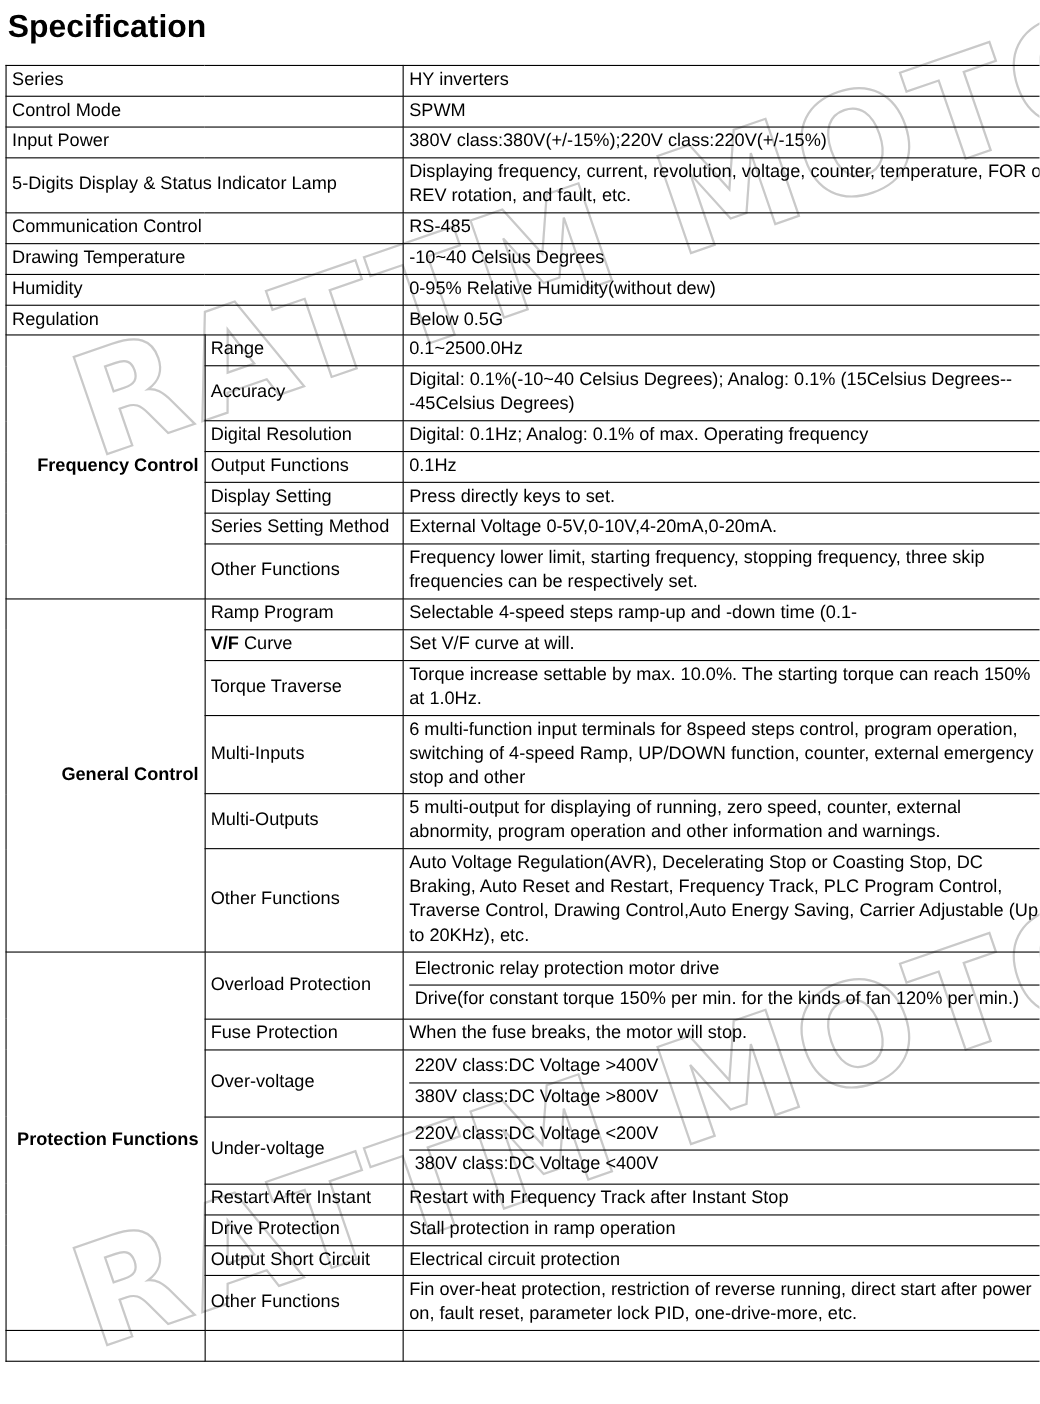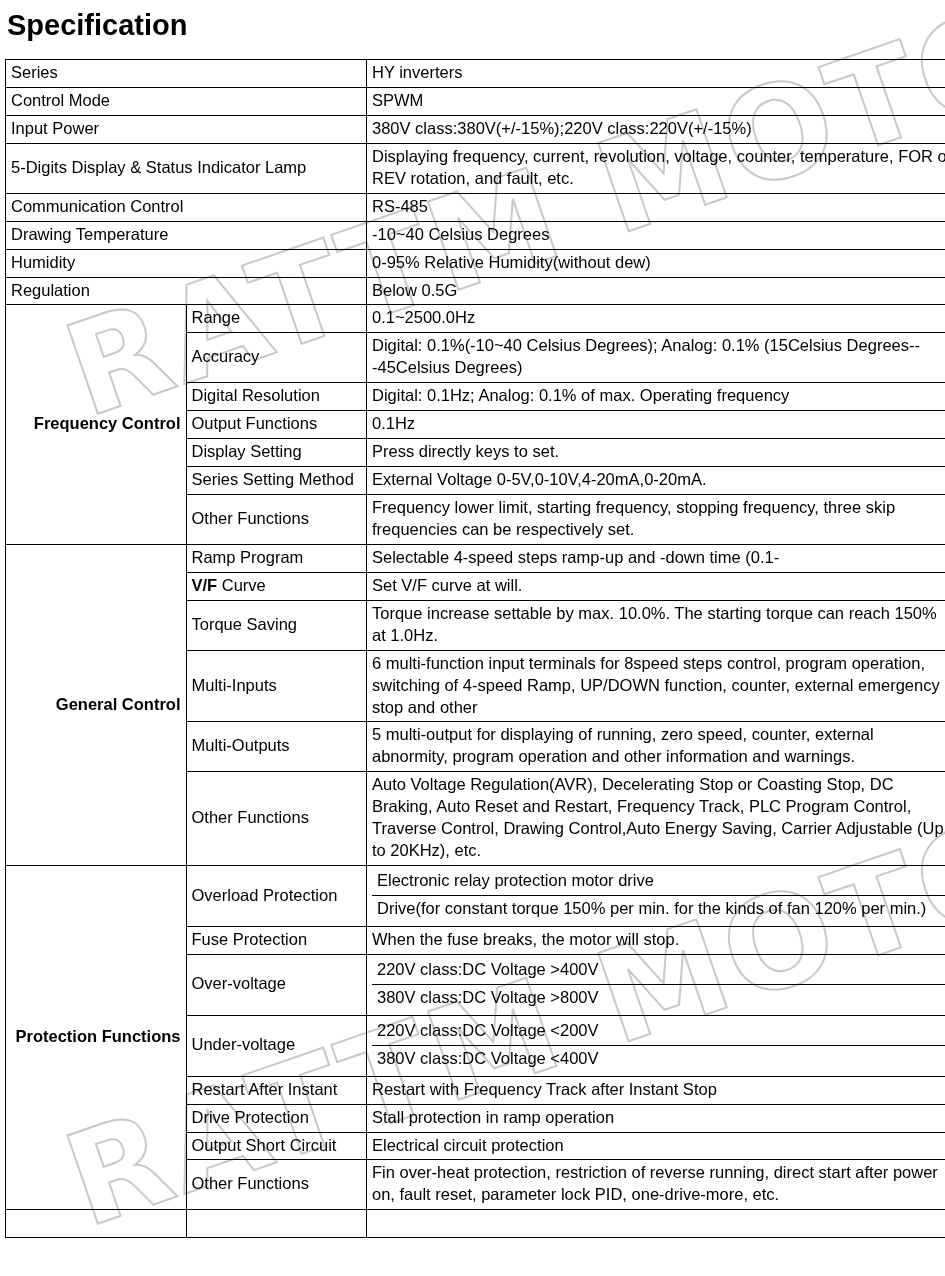--- a/index.html
+++ b/index.html
@@ -183,21 +183,21 @@
     <tr>
       <td class="c1 grp" rowspan="6">General Control</td>
       <td class="c2">Ramp Program</td>
       <td class="c3 val">Selectable 4-speed steps ramp-up and -down time (0.1-</td>
     </tr>
     <tr>
       <td class="c2"><b>V/F</b><span> Curve</span></td>
       <td class="c3 val">Set V/F curve at will.</td>
     </tr>
     <tr>
-      <td class="c2">Torque Saving</td>
+      <td class="c2">Torque Traverse</td>
       <td class="c3 val">Torque increase settable by max. 10.0%. The starting torque can reach 150% at 1.0Hz.</td>
     </tr>
     <tr>
       <td class="c2">Multi-Inputs</td>
       <td class="c3 val">6 multi-function input terminals for 8speed steps control, program operation, switching of 4-speed Ramp, UP/DOWN function, counter, external emergency stop and other</td>
     </tr>
     <tr>
       <td class="c2">Multi-Outputs</td>
       <td class="c3 val">5 multi-output for displaying of running, zero speed, counter, external abnormity, program operation and other information and warnings.</td>
     </tr>

